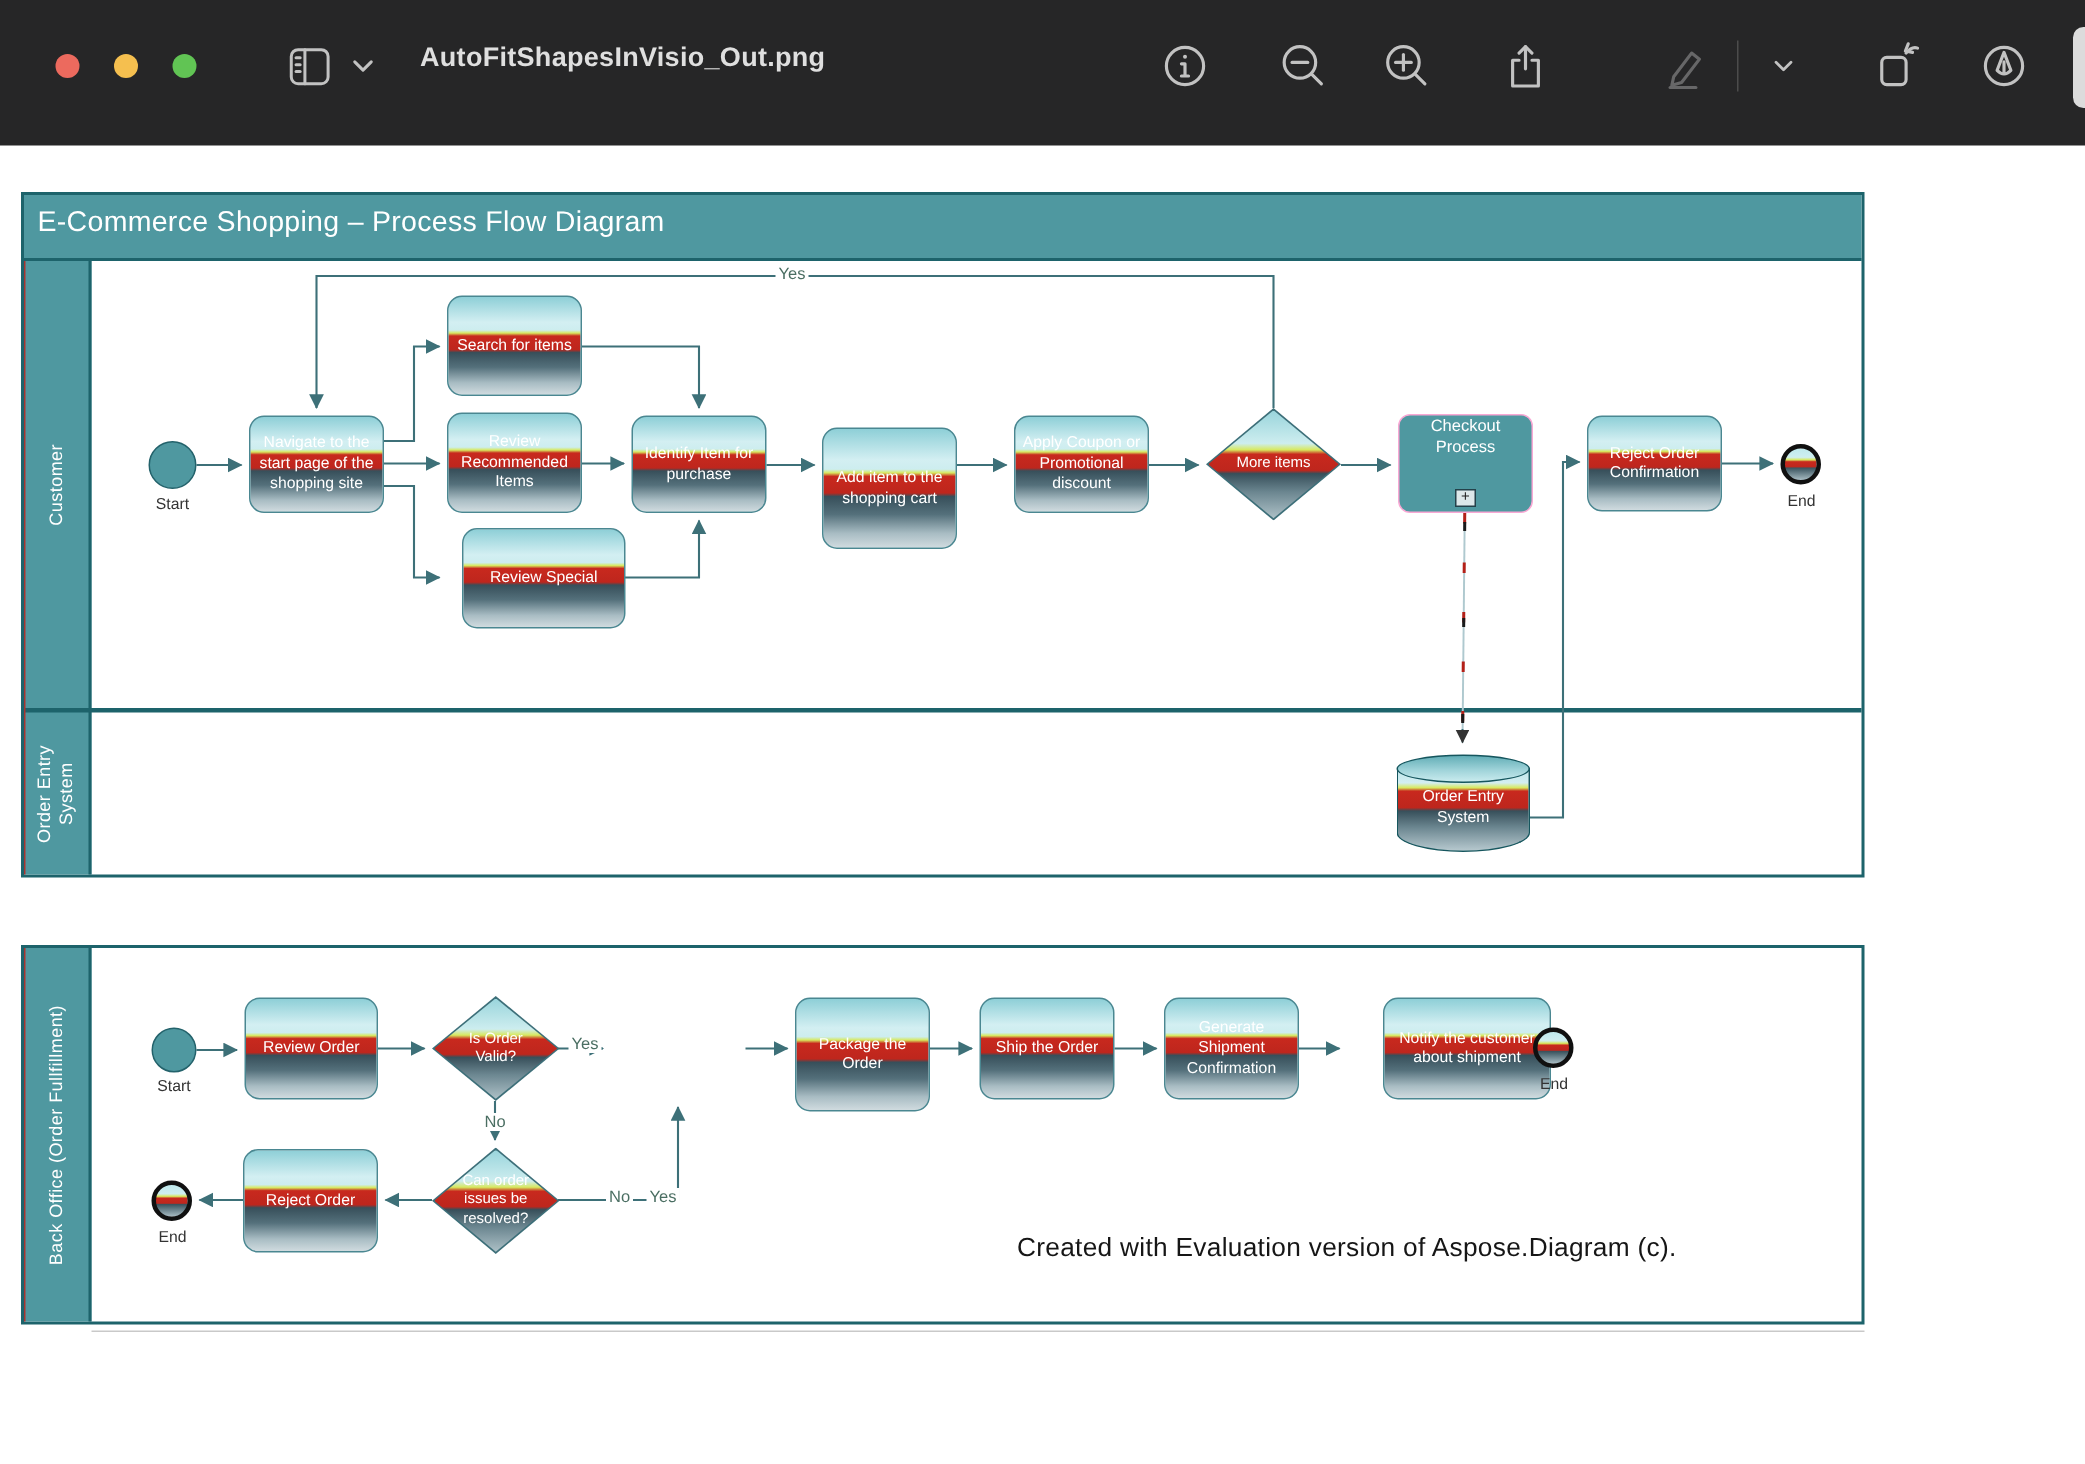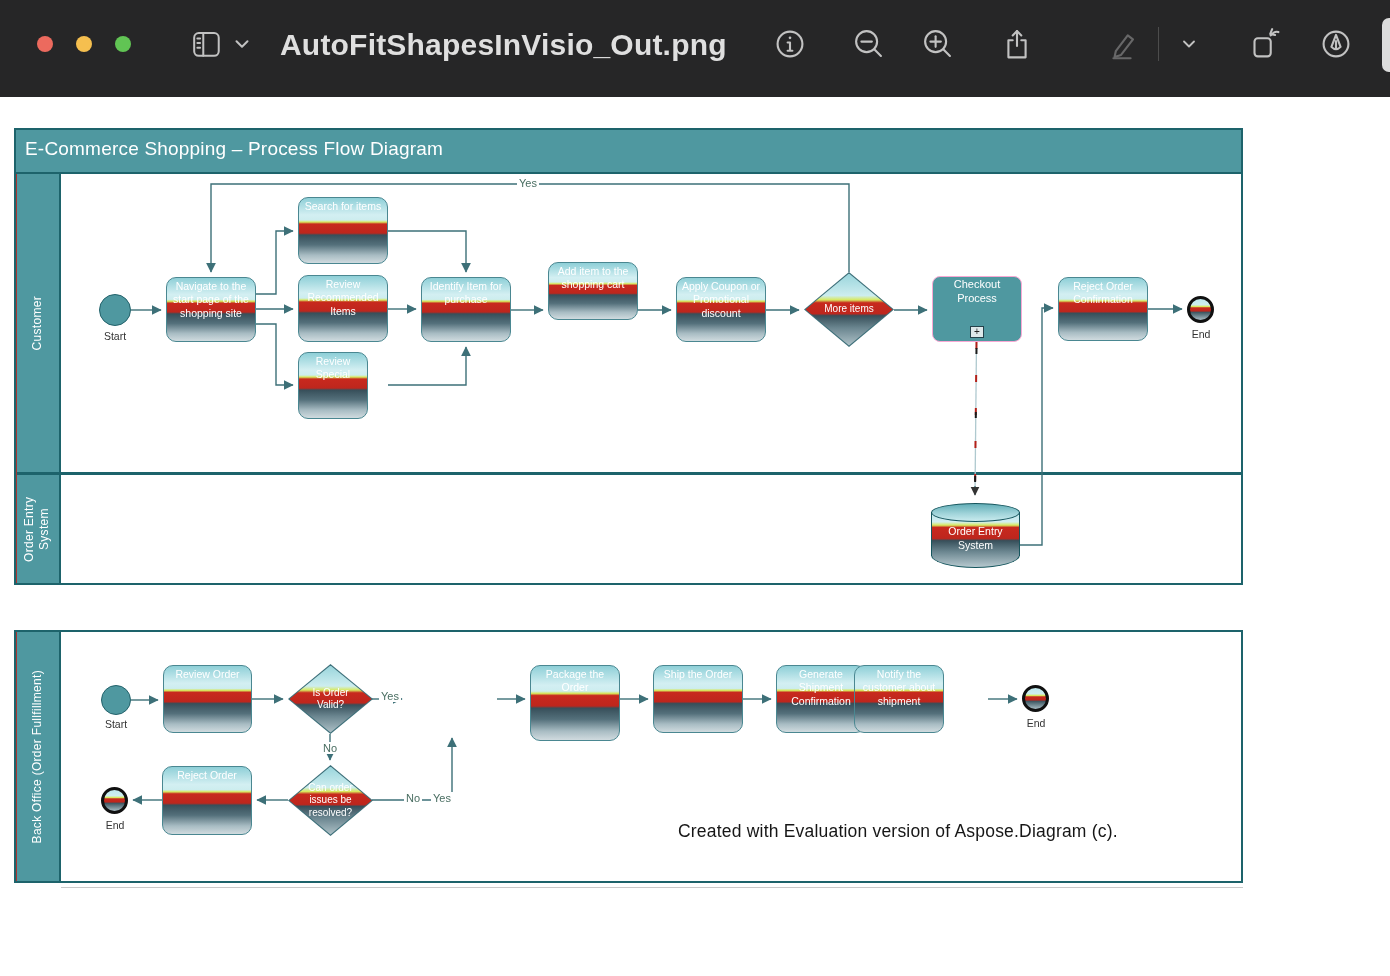--- a/index.html
+++ b/index.html
@@ -7,38 +7,38 @@
     --titlebar:#262627; --ink:#E3E3E3;
   }
   *{box-sizing:border-box;margin:0;padding:0}
   html,body{width:1390px;height:976px;overflow:hidden}
   body{font-family:"Liberation Sans","DejaVu Sans",sans-serif;background:#fff}
   #root{position:relative;width:1390px;height:976px;background:#fff}
 
   
   .titlebar{position:absolute;left:0;top:0;width:1390px;height:97px;background:var(--titlebar);z-index:10}
   .tl{position:absolute;top:36px;width:16px;height:16px;border-radius:50%}
-  .win-title{position:absolute;left:280px;top:28px;font-size:30px;font-weight:700;color:#DFDFDF;letter-spacing:.2px}
+  .win-title{position:absolute;left:280px;top:28px;font-size:18px;font-weight:700;color:#DFDFDF;letter-spacing:.2px}
   .tbicon{position:absolute;top:22px;width:44px;height:44px;display:flex;align-items:center;justify-content:center}
   .tbicon svg{stroke:#C2C2C2;fill:none;stroke-width:2.2;stroke-linecap:round;stroke-linejoin:round}
   .tb-divider{position:absolute;top:27px;width:1px;height:34px;background:#4C4C4C}
   .edge-pill{position:absolute;right:-6px;top:18px;width:14px;height:54px;border-radius:8px;background:#E6E6E6;opacity:.95}
 
   
   .pool-frame{position:absolute;border:2px solid var(--tb);background:#fff;z-index:1}
   .pool-titleband{position:absolute;background:var(--teal);border-bottom:2px solid var(--tb);color:#fff;font-size:19px;padding:8px 0 0 9px;z-index:2;letter-spacing:.2px}
   .lane-strip{position:absolute;background:var(--teal);border-right:2px solid var(--tb);z-index:2}
   .red-accent{position:absolute;width:1px;background:#A83430;z-index:3}
   .lane-divider{position:absolute;height:3px;background:var(--tb);z-index:2}
   .lane-label-box{position:absolute;display:flex;align-items:center;justify-content:center;z-index:3}
   .lane-label-box span{writing-mode:vertical-rl;transform:rotate(180deg);color:#fff;font-size:12px;text-align:center;line-height:1.25;letter-spacing:.3px}
   .bottom-hairline{position:absolute;height:1px;background:#C9C9C9;z-index:1}
 
   
-  .task{position:absolute;border:1px solid #4A8791;border-radius:10px;display:flex;justify-content:center;text-align:center;color:#fff;font-size:10.5px;line-height:1.28;padding:2px;z-index:4;
+  .task{position:absolute;border:1px solid #4A8791;border-radius:10px;display:flex;align-items:center;justify-content:center;text-align:center;color:#fff;font-size:10.5px;line-height:1.28;padding:2px;z-index:4;
     background:linear-gradient(180deg,#8ECFD7 0%,#D3EFF2 26%,#CDEDEF 34%,#D8E95E 37%,#C8291E 40%,#BE261D 54%,#374F5A 57%,#54707B 72%,#A8BCC3 88%,#D0DBDF 100%);}
   .subprocess{position:absolute;background:var(--teal);border:1px solid #f9a8d4;border-radius:8px;display:flex;align-items:flex-start;justify-content:center;text-align:center;color:#fff;font-size:11px;line-height:1.3;z-index:4}
   .subprocess .plusbox{position:absolute;bottom:3px;left:50%;transform:translateX(-50%);width:14px;height:12px;border:1px solid #24414A;background:#DDE8EA;color:#222;font-size:10px;line-height:10px;text-align:center}
   .diamond{position:absolute;z-index:4}
   .diamond .d-edge{position:absolute;inset:0;background:#3D6F79;clip-path:polygon(50% 0,100% 50%,50% 100%,0 50%)}
   .diamond .d-fill{position:absolute;inset:1.5px;clip-path:polygon(50% 0,100% 50%,50% 100%,0 50%);
     background:linear-gradient(180deg,#9AD5DC 0%,#CDEDEF 30%,#D8E95E 36%,#C8291E 40%,#BE261D 55%,#374F5A 58%,#6B8690 75%,#AFC2C8 100%);}
   .diamond .d-label{position:absolute;inset:0;display:flex;align-items:center;justify-content:center;text-align:center;color:#fff;font-size:10px;line-height:1.25;padding:0 10px}
   .start-event{position:absolute;border-radius:50%;background:var(--teal);border:1.5px solid #23626B;z-index:4}
   .end-event{position:absolute;border-radius:50%;border:3.5px solid #101010;z-index:4;
@@ -207,27 +207,27 @@
 
   <div class="task" style="left:166px;top:277px;width:90px;height:65px">
       <span>Navigate to the start page of the shopping site</span>
     </div>
   <div class="task" style="left:298px;top:197px;width:90px;height:67px">
       <span>Search for items</span>
     </div>
   <div class="task" style="left:298px;top:275px;width:90px;height:67px">
       <span>Review Recommended Items</span>
     </div>
-  <div class="task" style="left:298px;top:352px;width:70px;height:67px">
+  <div class="task" style="left:308px;top:352px;width:109px;height:67px">
       <span>Review Special</span>
     </div>
   <div class="task" style="left:421px;top:277px;width:90px;height:65px">
       <span>Identify Item for purchase</span>
     </div>
-  <div class="task" style="left:548px;top:262px;width:90px;height:58px">
+  <div class="task" style="left:548px;top:285px;width:90px;height:81px">
       <span>Add item to the shopping cart</span>
     </div>
   <div class="task" style="left:676px;top:277px;width:90px;height:65px">
       <span>Apply Coupon or Promotional discount</span>
     </div>
 
   <div class="diamond" style="left:804px;top:272px;width:90px;height:75px">
     <div class="d-edge"></div>
       <div class="d-fill"></div>
     <span class="d-label">More items</span>
@@ -276,21 +276,21 @@
 
   <div class="task" style="left:530px;top:665px;width:90px;height:76px">
       <span>Package the Order</span>
     </div>
   <div class="task" style="left:653px;top:665px;width:90px;height:68px">
       <span>Ship the Order</span>
     </div>
   <div class="task" style="left:776px;top:665px;width:90px;height:68px">
       <span>Generate Shipment Confirmation</span>
     </div>
-  <div class="task" style="left:854px;top:665px;width:90px;height:68px">
+  <div class="task" style="left:922px;top:665px;width:112px;height:68px">
       <span>Notify the customer about shipment</span>
     </div>
 
   <div class="end-event" style="left:1022px;top:685px;width:27px;height:27px"></div>
   <div class="node-sublabel" style="left:1021px;top:717px;width:30px">End</div>
 
   <div class="task" style="left:162px;top:766px;width:90px;height:69px">
       <span>Reject Order</span>
     </div>
 

